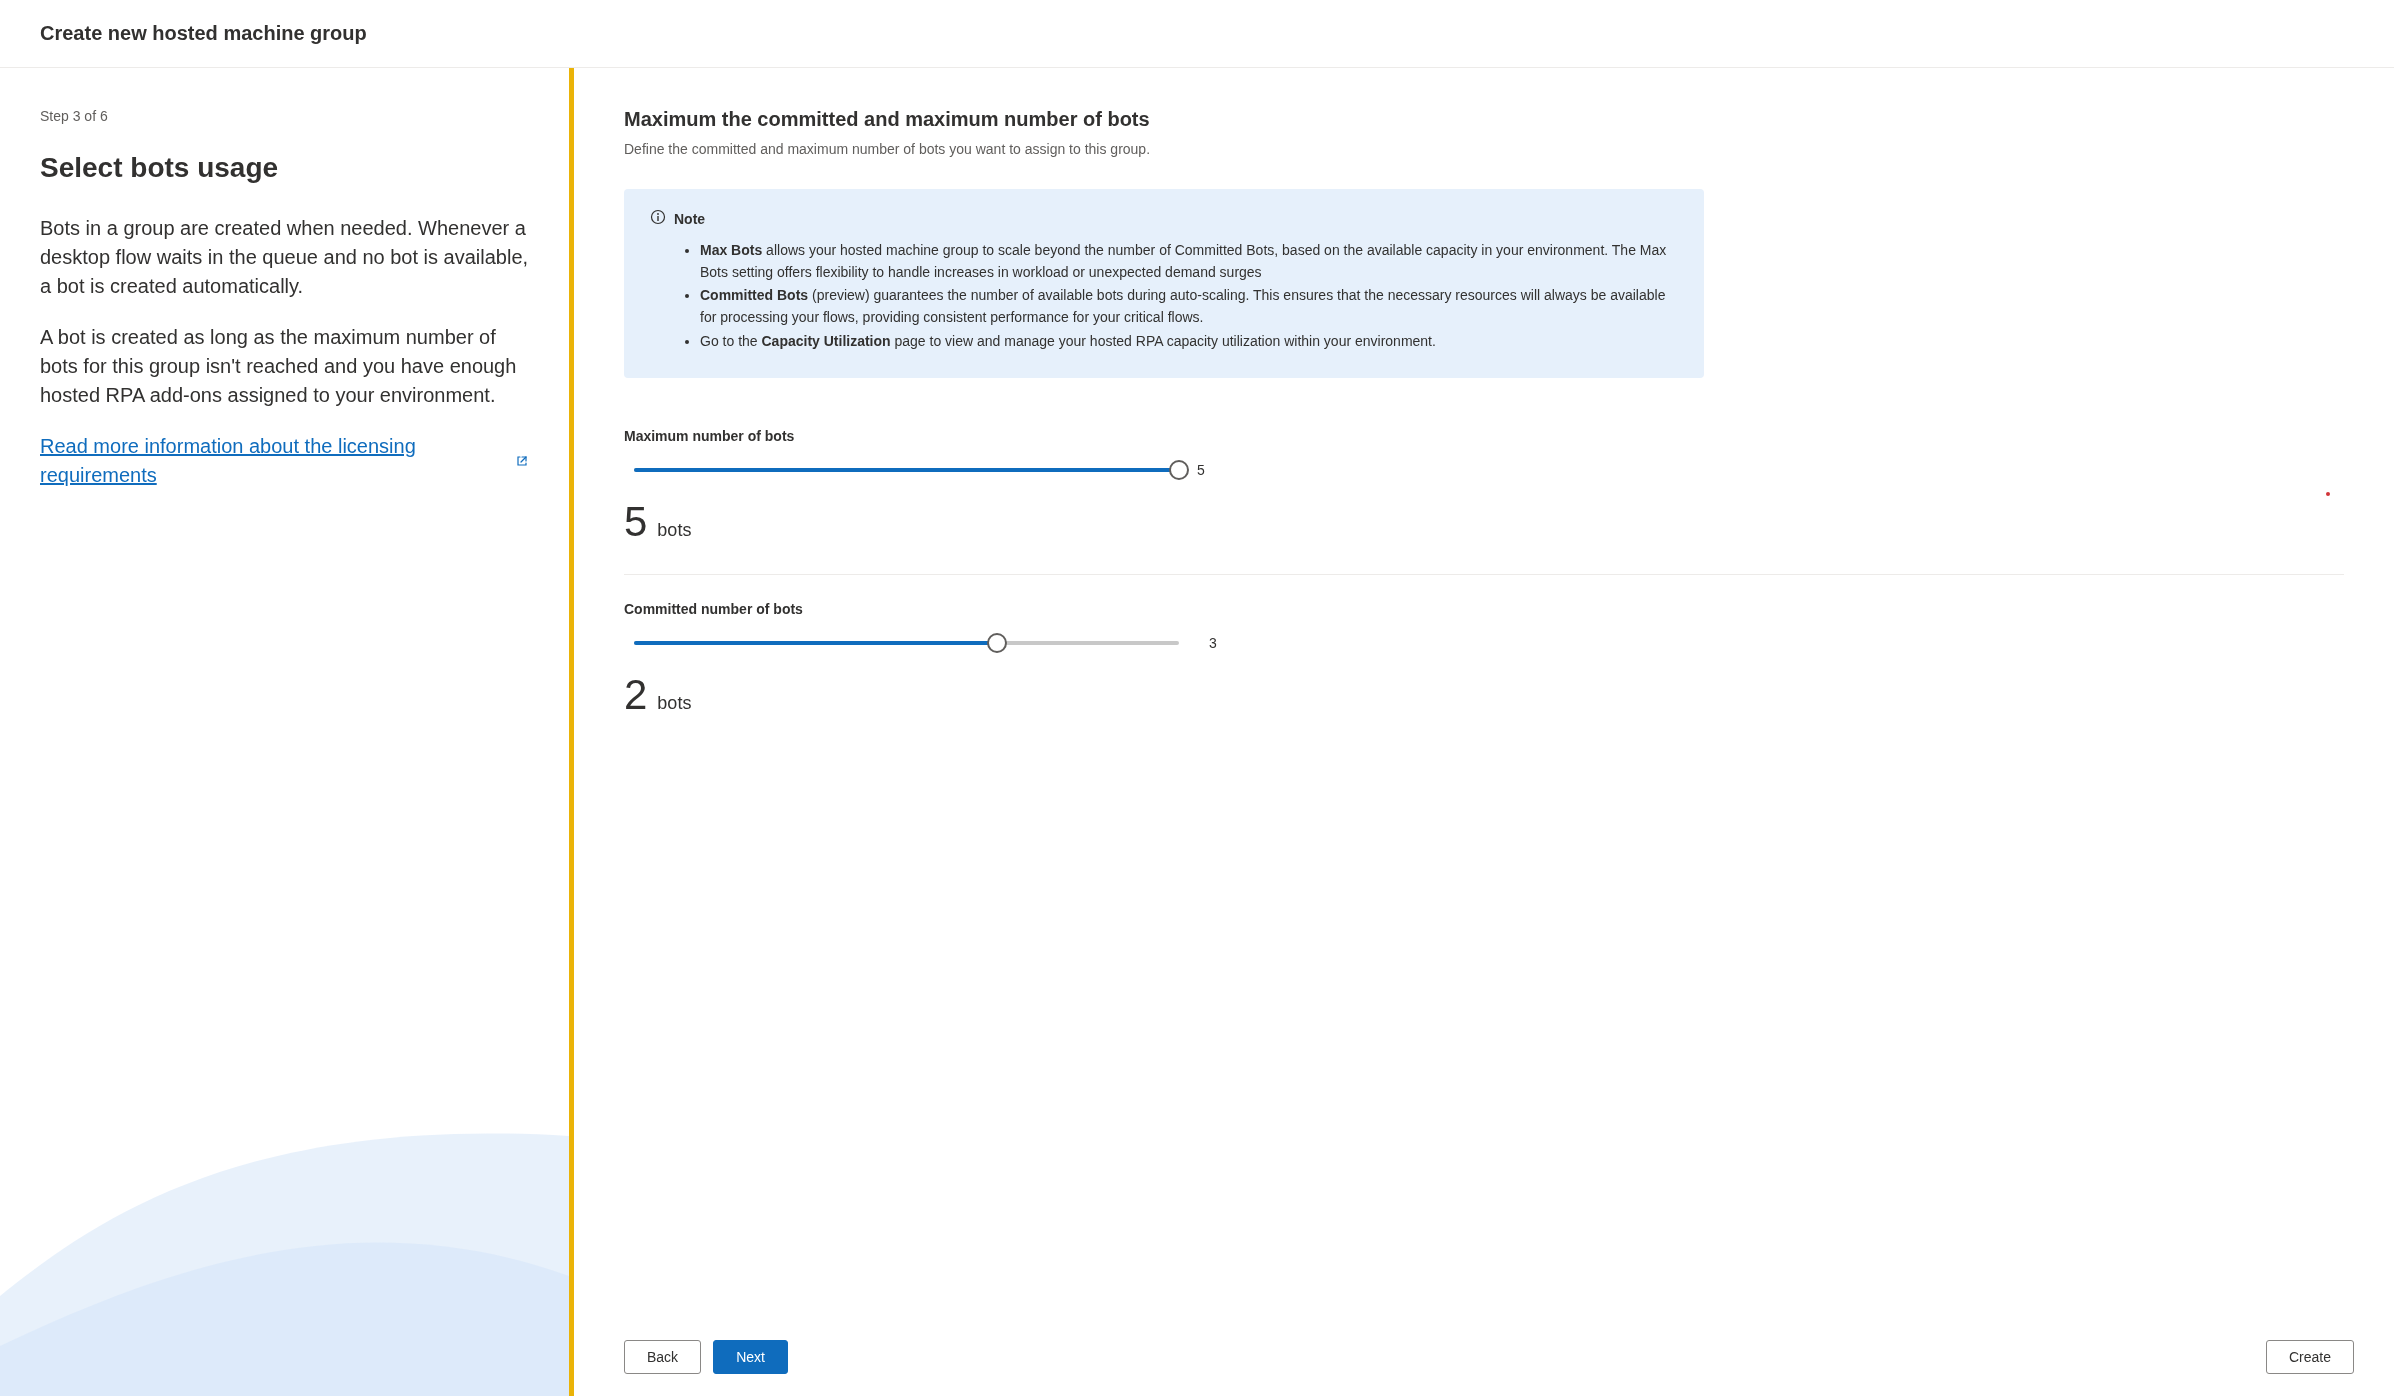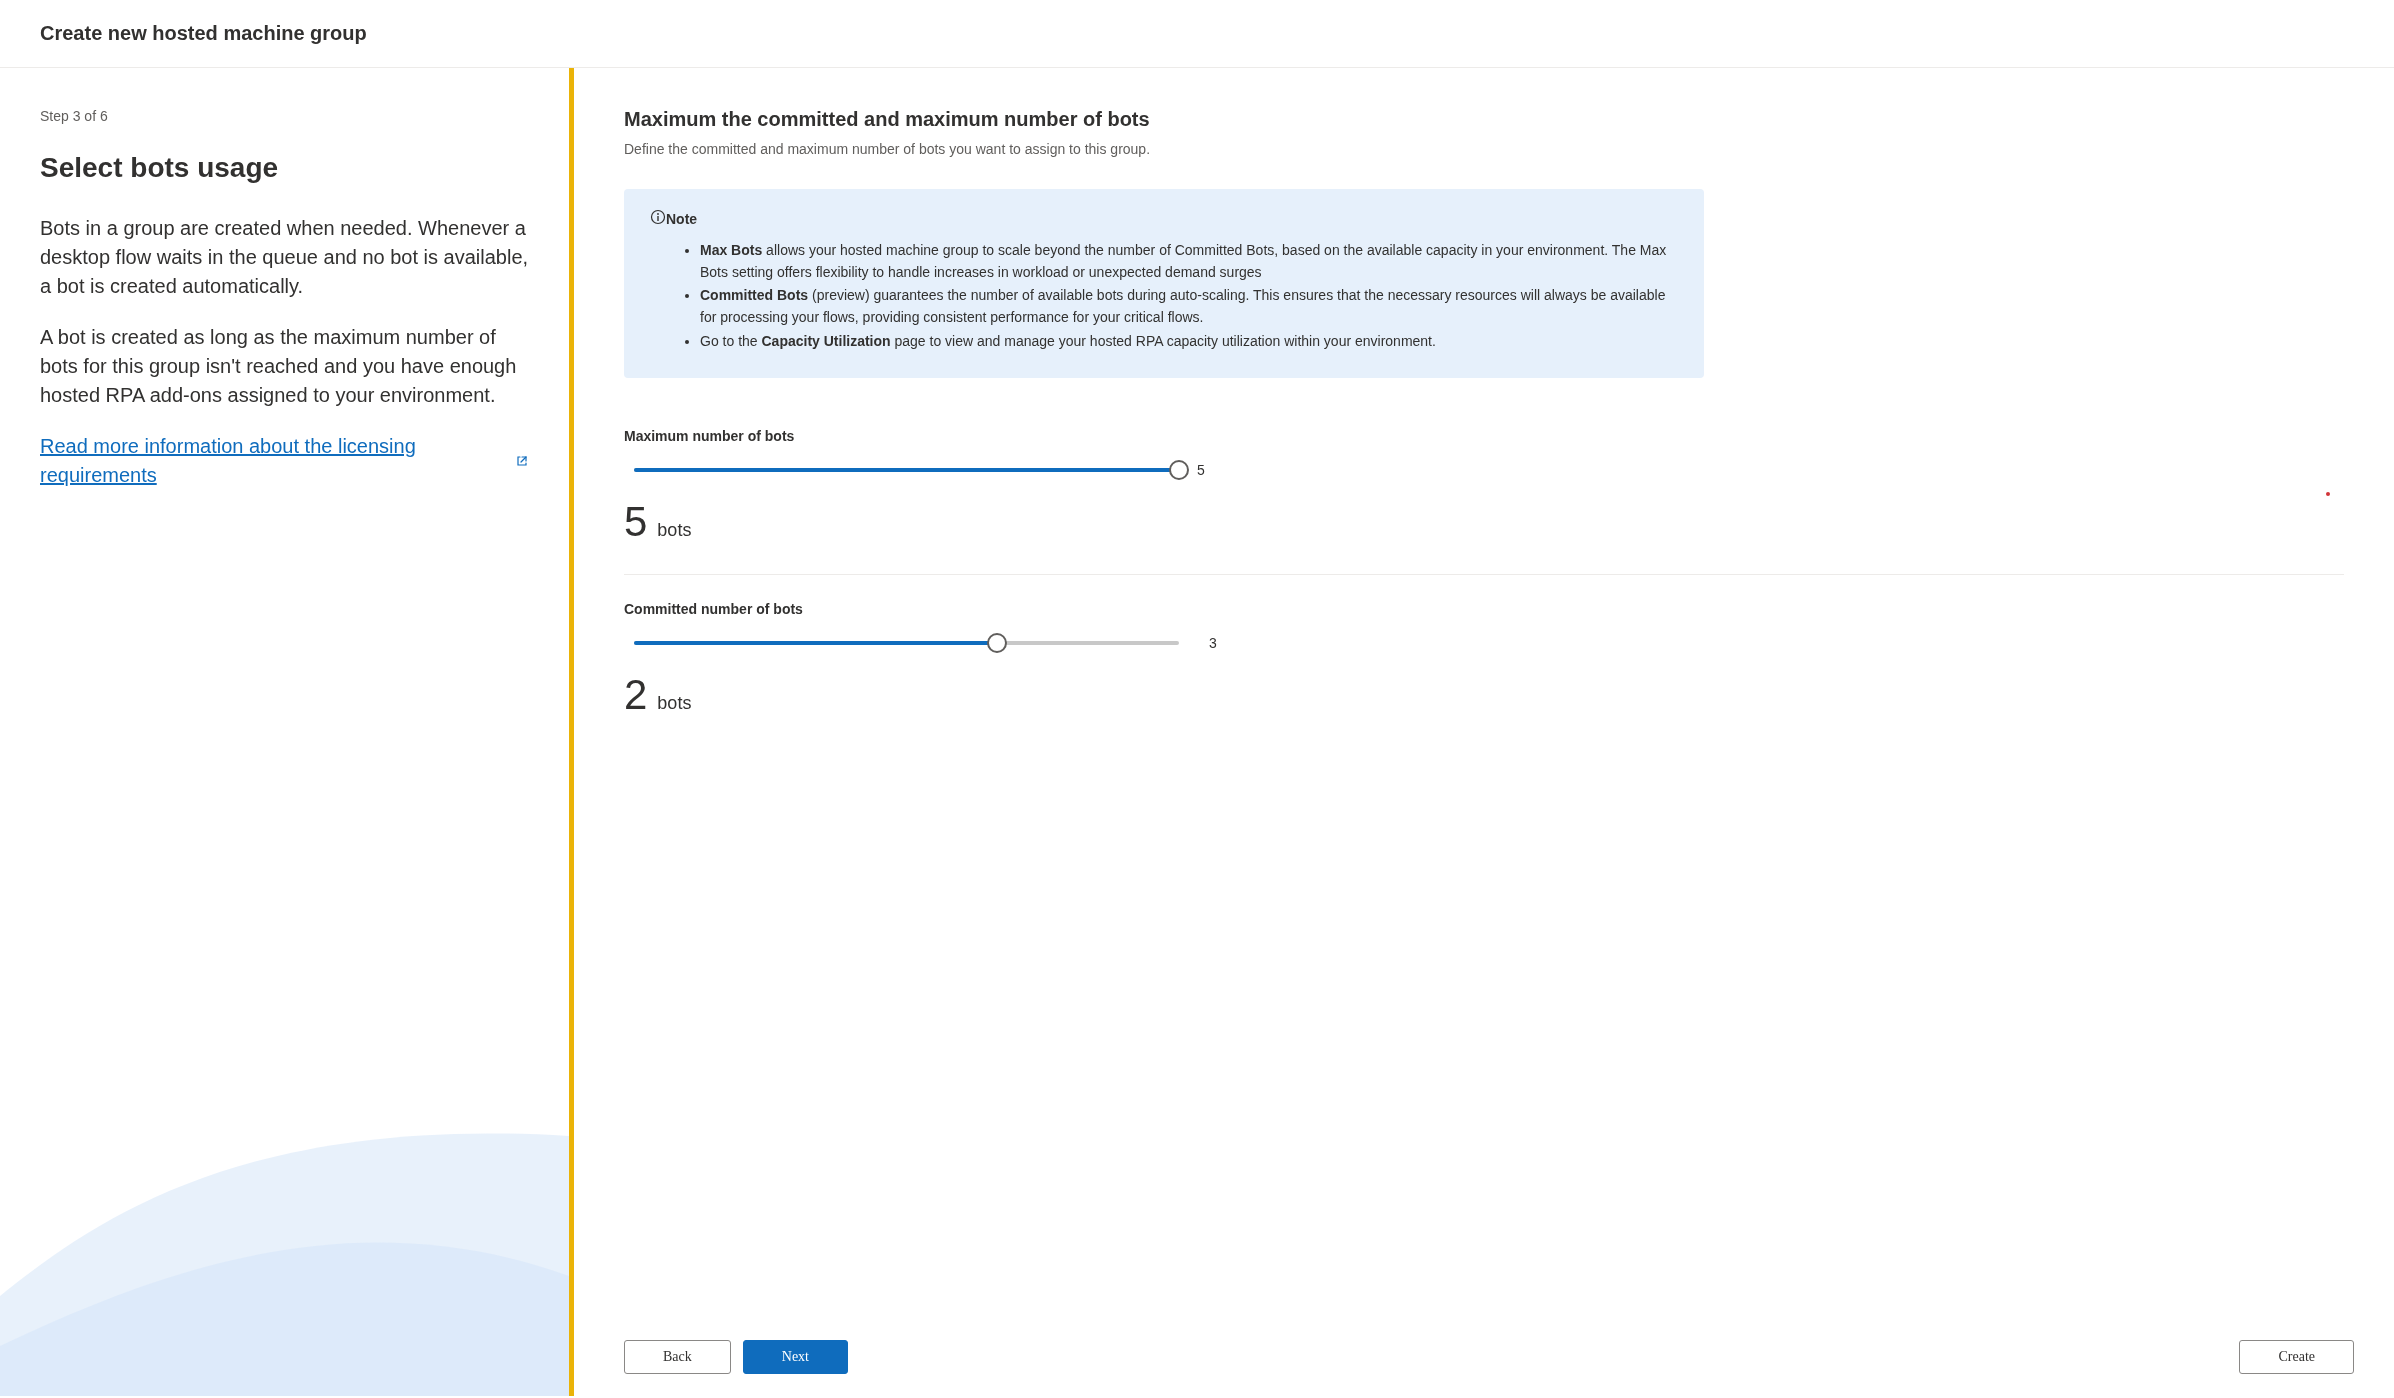--- a/index.html
+++ b/index.html
@@ -89,21 +89,21 @@
     .note-box {
       background: #e6f0fb;
       border-radius: 4px;
       padding: 20px 26px 24px 26px;
       width: 1080px;
       margin-bottom: 50px;
     }
     .note-header {
       display: flex;
       align-items: center;
-      gap: 0;
+      gap: 8px;
       font-size: 14px;
       font-weight: 600;
       margin-bottom: 12px;
     }
     .note-list {
       list-style: disc;
       padding-left: 50px;
     }
     .note-list li {
       font-size: 14px;
@@ -182,23 +182,23 @@
     }
     .footer-bar {
       position: absolute;
       bottom: 22px;
       left: 50px;
       right: 40px;
       display: flex;
       align-items: center;
     }
     .btn {
-      font-family: Liberation Serif, serif;
-      font-size: 14px;
-      padding: 8px 38px;
+      font-family: Liberation Sans, sans-serif;
+      font-size: 14px;
+      padding: 8px 22px;
       border-radius: 3px;
       cursor: pointer;
       border: 1px solid #8a8886;
       background: #fff;
       color: #323130;
     }
     .btn-primary {
       background: #0f6cbd;
       color: #fff;
       border-color: #0f6cbd;

